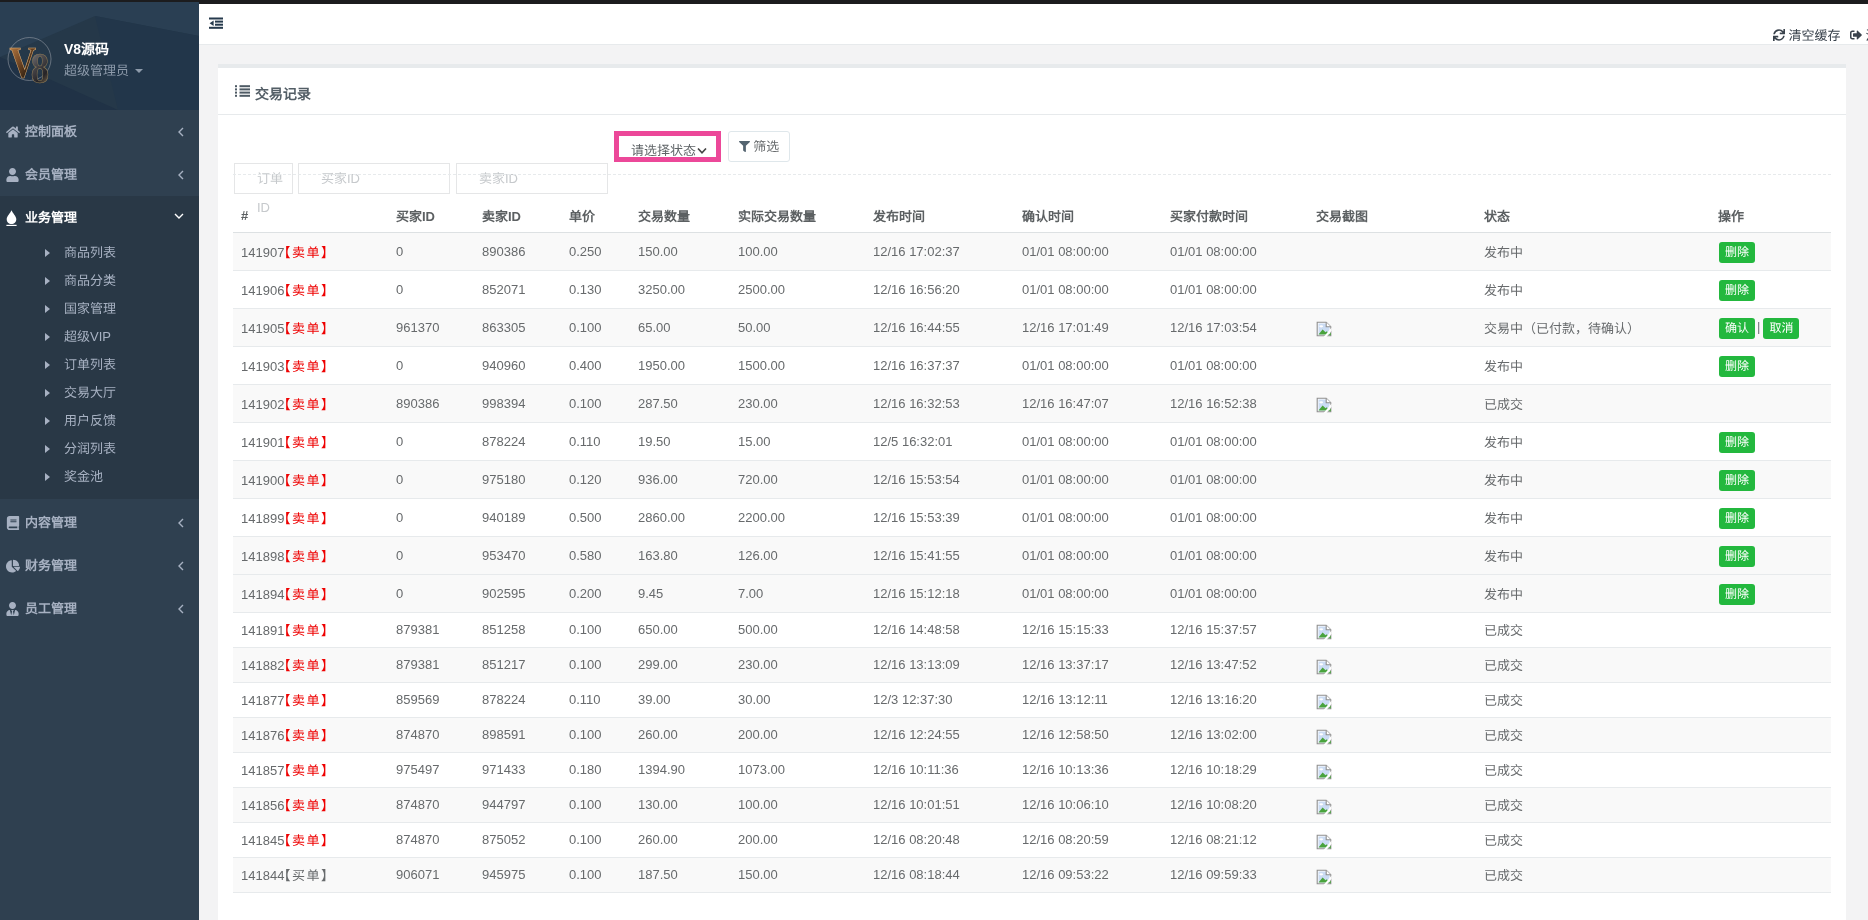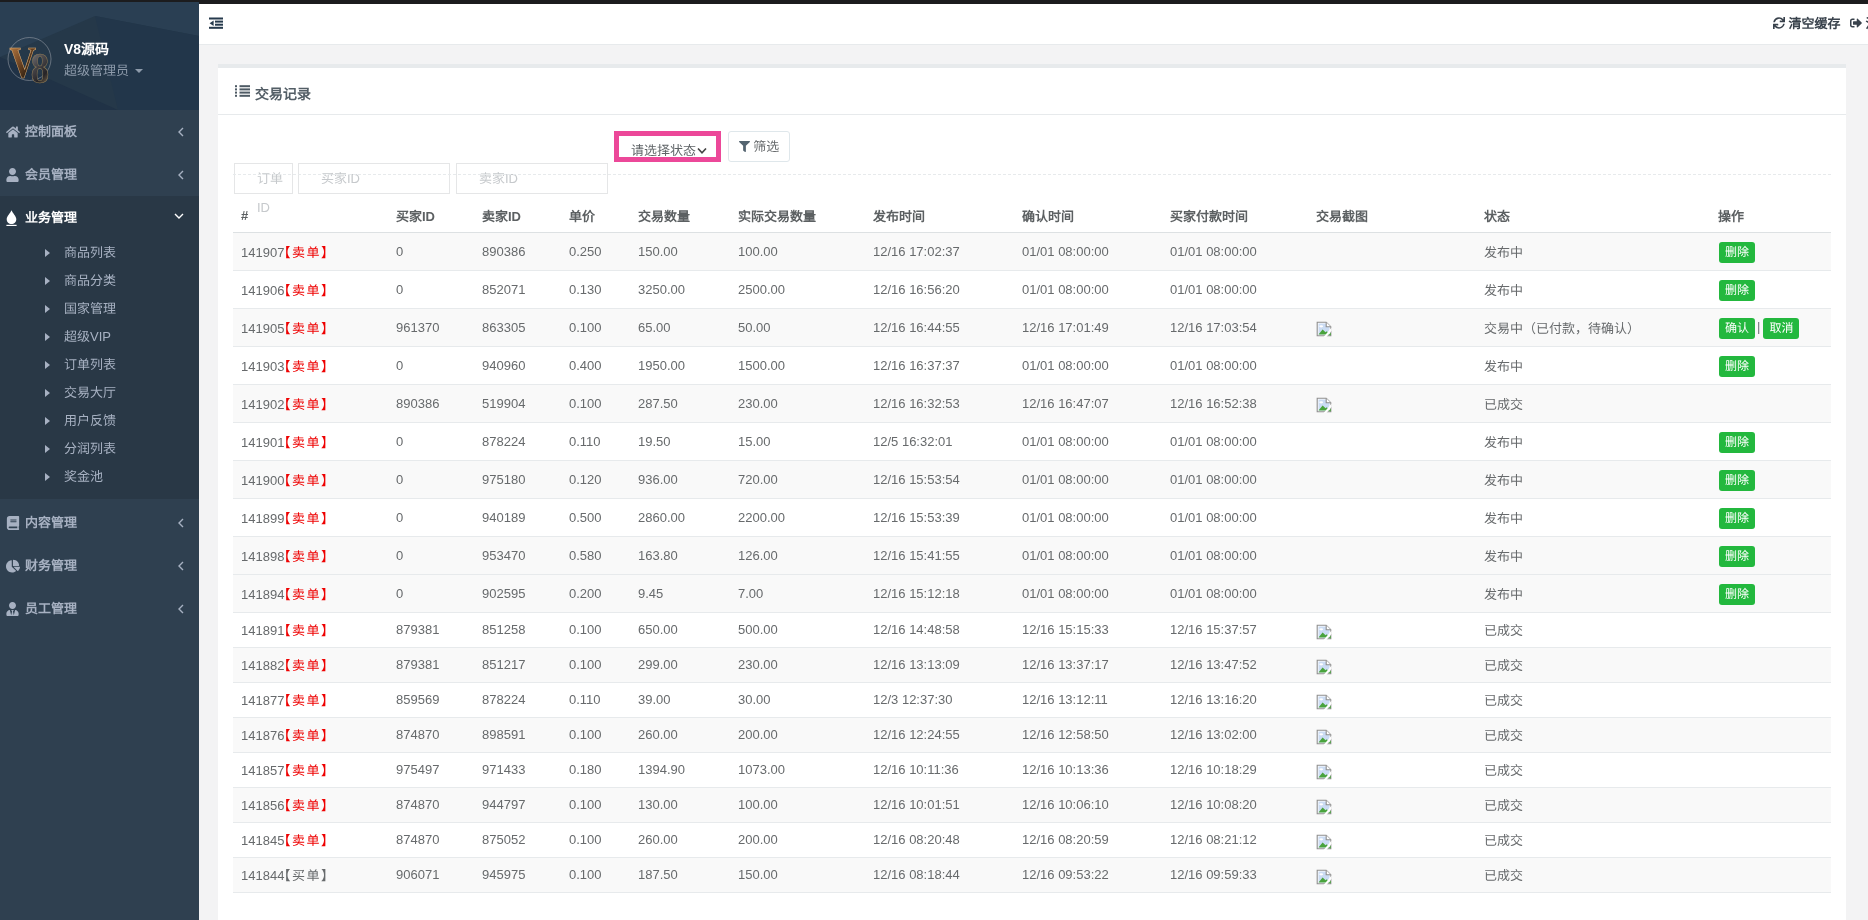--- a/index.html
+++ b/index.html
@@ -19,21 +19,21 @@
 .mitem .mtxt { position:absolute; left:25px; }
 .mitem .chev { position:absolute; right:15px; top:50%; margin-top:-5px; }
 .active-block { background:#293846; padding-bottom:8px; }
 .mitem.on { color:#ffffff; }
 .sub { height:28px; line-height:28px; position:relative; color:#a7b1c2; font-size:13px; }
 .sub .tri { position:absolute; left:45px; top:50%; margin-top:-4px; width:0; height:0; border-top:4px solid transparent; border-bottom:4px solid transparent; border-left:5px solid #a7b1c2; }
 .sub .stxt { position:absolute; left:64px; }
 
 #topbar { position:absolute; left:199px; top:4px; width:1669px; height:41px; background:#fff; border-bottom:1px solid #e7eaec; z-index:4; }
 #toggle { position:absolute; left:10px; top:13px; }
-#tright { position:absolute; left:0; top:0; width:100%; height:40px; line-height:40px; font-size:13px; color:#39424c; white-space:nowrap;font-weight:bold; }
+#tright { position:absolute; left:0; top:12px; width:100%; height:40px; line-height:40px; font-size:13px; color:#39424c; white-space:nowrap; }
 #tright .seg { position:absolute; top:0; }
 #tright svg { vertical-align:-1px; }
 
 #main { position:absolute; left:199px; top:45px; width:1669px; height:875px; background:#f3f3f4; }
 #card { position:absolute; left:19px; top:19px; width:1628px; height:900px; background:#ffffff; border-top:4px solid #e7eaec; }
 #chead { position:relative; height:47px; border-bottom:1px solid #e7eaec; }
 #chead .cic { position:absolute; left:17px; top:17px; }
 #chead .ctxt { position:absolute; left:37px; top:15px; font-size:14px; font-weight:600; color:#535e66; }
 #filters { position:absolute; left:0; top:63px; width:100%; height:31px; }
 .fin { position:absolute; top:0; height:31px; border:1px solid #e5e6e7; background:#fff; font-size:13px; color:#676a6c; padding-left:22px; line-height:29px;margin-top:32px; }
@@ -351,21 +351,21 @@
             <td>12/16 16:37:37</td>
             <td>01/01 08:00:00</td>
             <td>01/01 08:00:00</td>
             <td></td>
             <td>发布中</td>
             <td><span class="btn">删除</span></td>
           </tr>
 <tr class="odd" style="height:38px">
             <td>141902<span class="r">【卖单】</span></td>
             <td>890386</td>
-            <td>519904</td>
+            <td>998394</td>
             <td>0.100</td>
             <td>287.50</td>
             <td>230.00</td>
             <td>12/16 16:32:53</td>
             <td>12/16 16:47:07</td>
             <td>12/16 16:52:38</td>
             <td><svg class="bimg" width="16" height="16" viewBox="0 0 16 16">
                 <path d="M1.2,1.2 H10.2 L14.8,5.8 V14.8 H1.2 Z" fill="#fff" stroke="#8f8f8f" stroke-width="1.1"></path>
                 <path d="M2.5,2.6 H9.8 L13.5,6.3 V13.5 H2.5 Z" fill="#cbdcf4"></path>
                 <ellipse cx="5.2" cy="5.3" rx="1.9" ry="1.15" fill="#fff"></ellipse>

